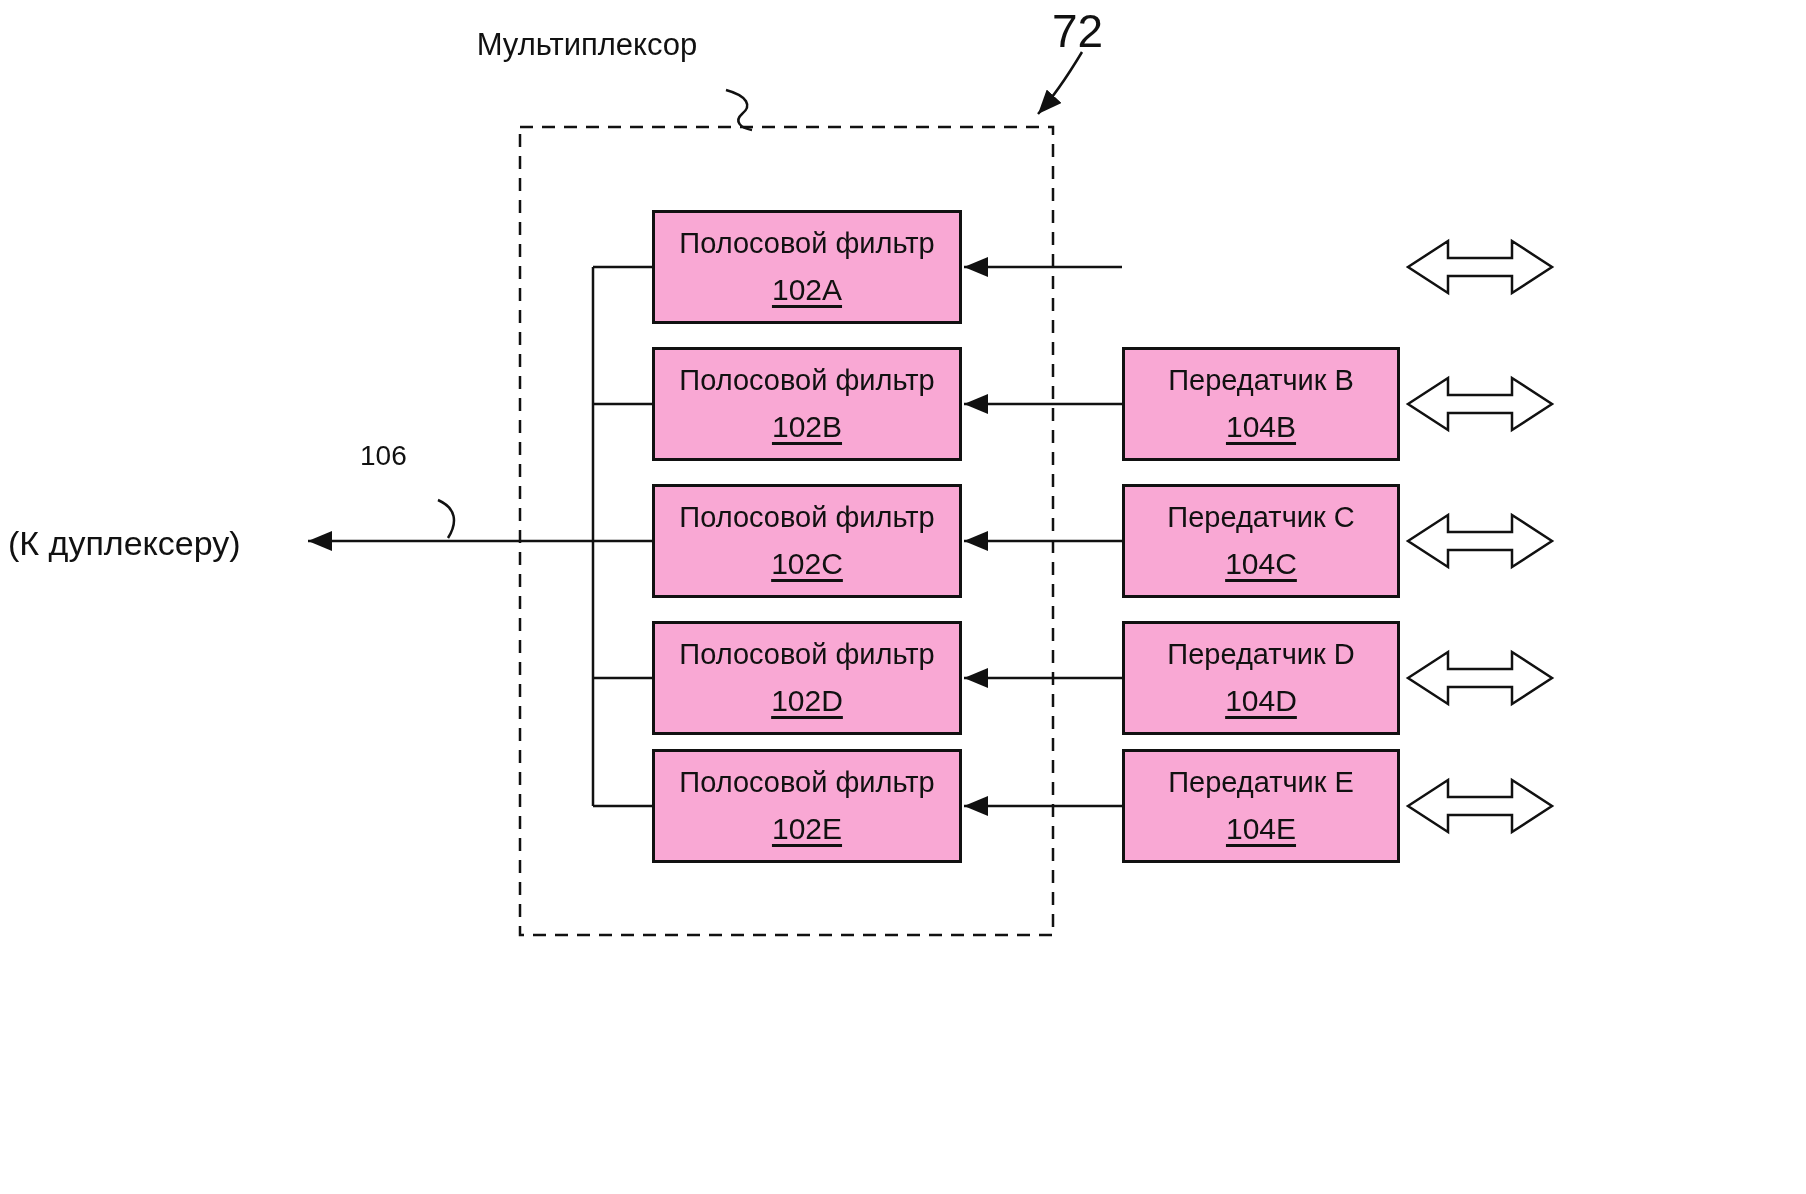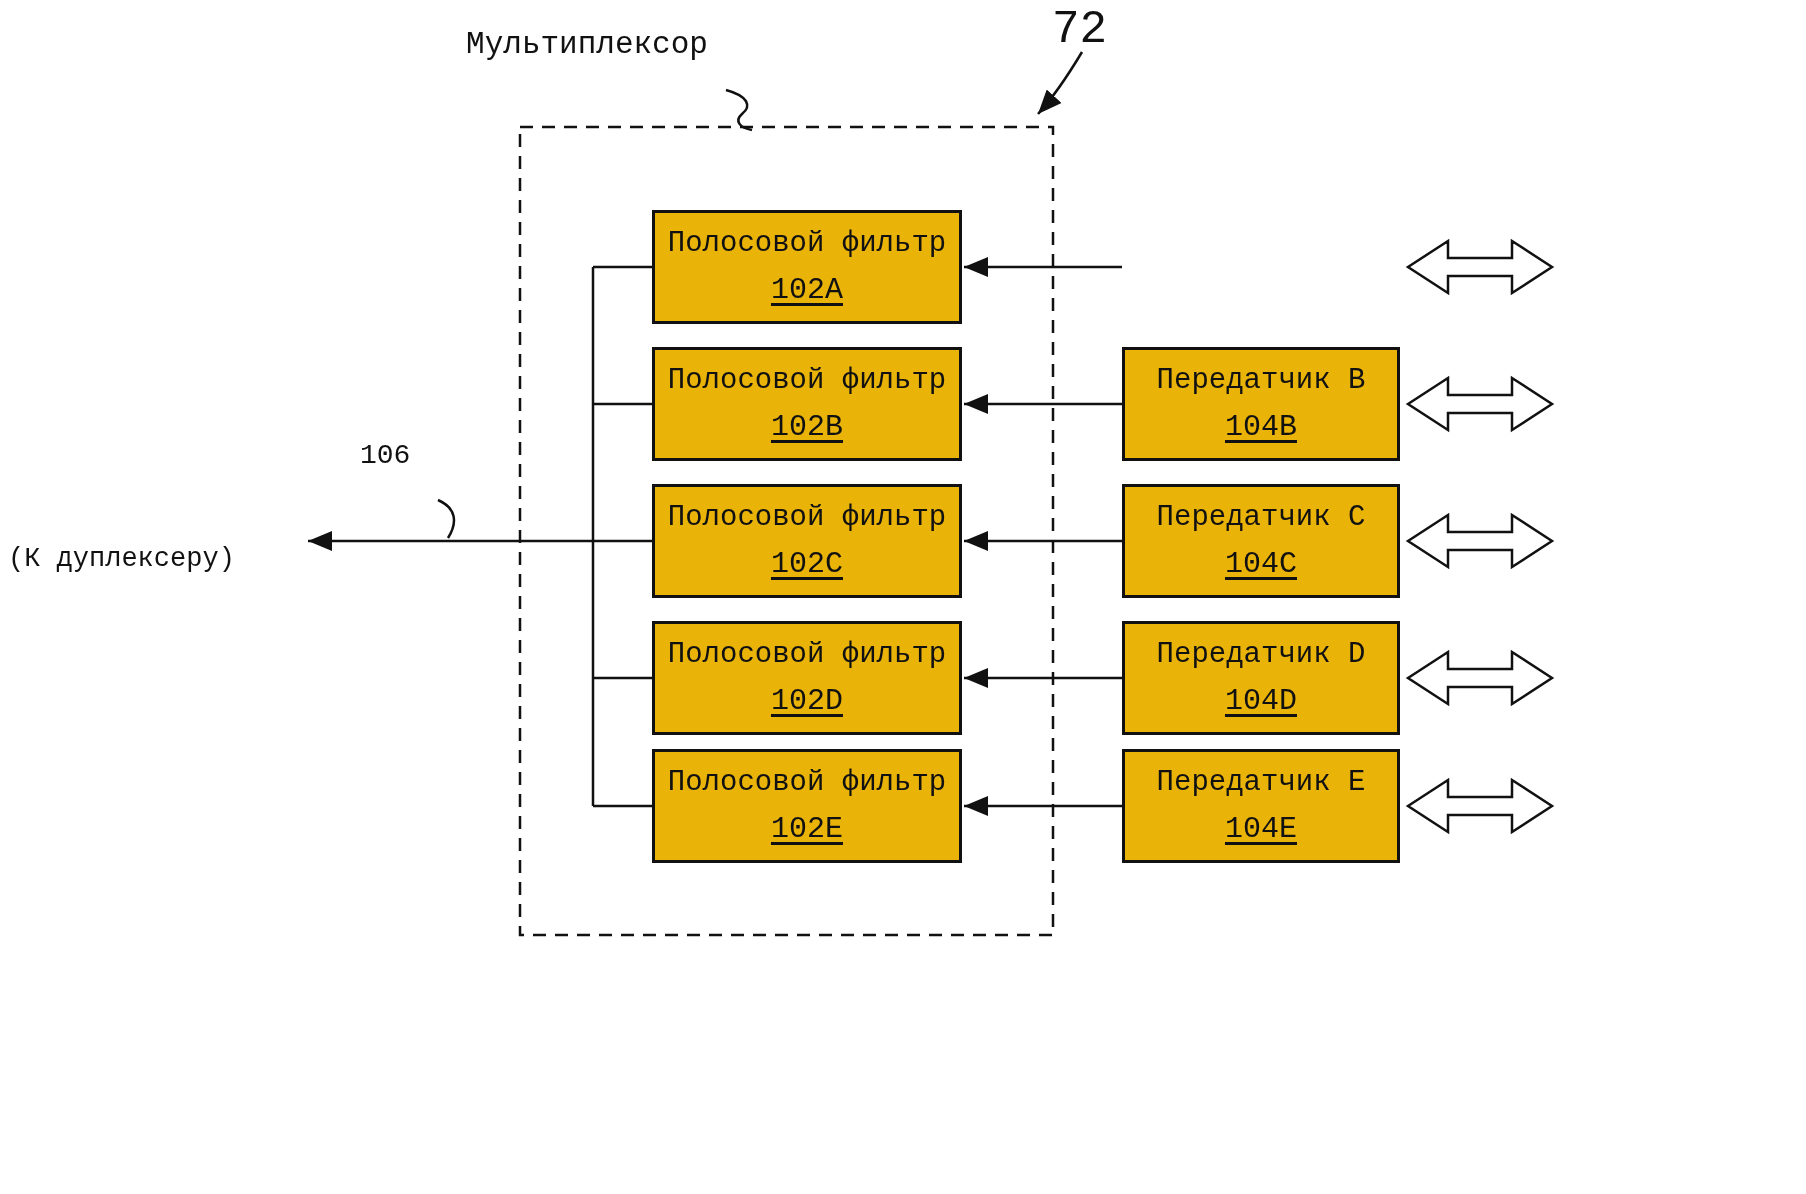--- a/index.html
+++ b/index.html
@@ -5,35 +5,35 @@
   html, body {
     margin: 0;
     padding: 0;
     background: #ffffff;
   }
   #canvas {
     position: relative;
     width: 1806px;
     height: 1194px;
     background: #ffffff;
-    font-family: Liberation Mono, monospace;
+    font-family: Liberation Sans, sans-serif;
     color: #111111;
     overflow: hidden;
   }
   svg.lines {
     position: absolute;
     left: 0;
     top: 0;
     width: 1806px;
     height: 1194px;
   }
   .box {
     position: absolute;
     border: 3px solid #111111;
-    background: #eab308;
+    background: #f9a8d4;
     display: flex;
     flex-direction: column;
     align-items: center;
     justify-content: space-evenly;
     text-align: center;
     box-sizing: content-box;
   }
   .filter-box {
     left: 652px;
     width: 304px;
@@ -67,23 +67,23 @@
   }
   .ref106 {
     position: absolute;
     left: 360px;
     top: 440px;
     font-size: 28px;
   }
   .duplexer {
     position: absolute;
     left: 8px;
-    top: 544px;
+    top: 524px;
     width: 300px;
-    font-size: 27px;
+    font-size: 34px;
   }
   .caption {
     position: absolute;
     left: 615px;
     top: 950px;
     width: 400px;
     text-align: center;
     font-size: 66px;
     font-weight: 600;
     letter-spacing: 2px;

